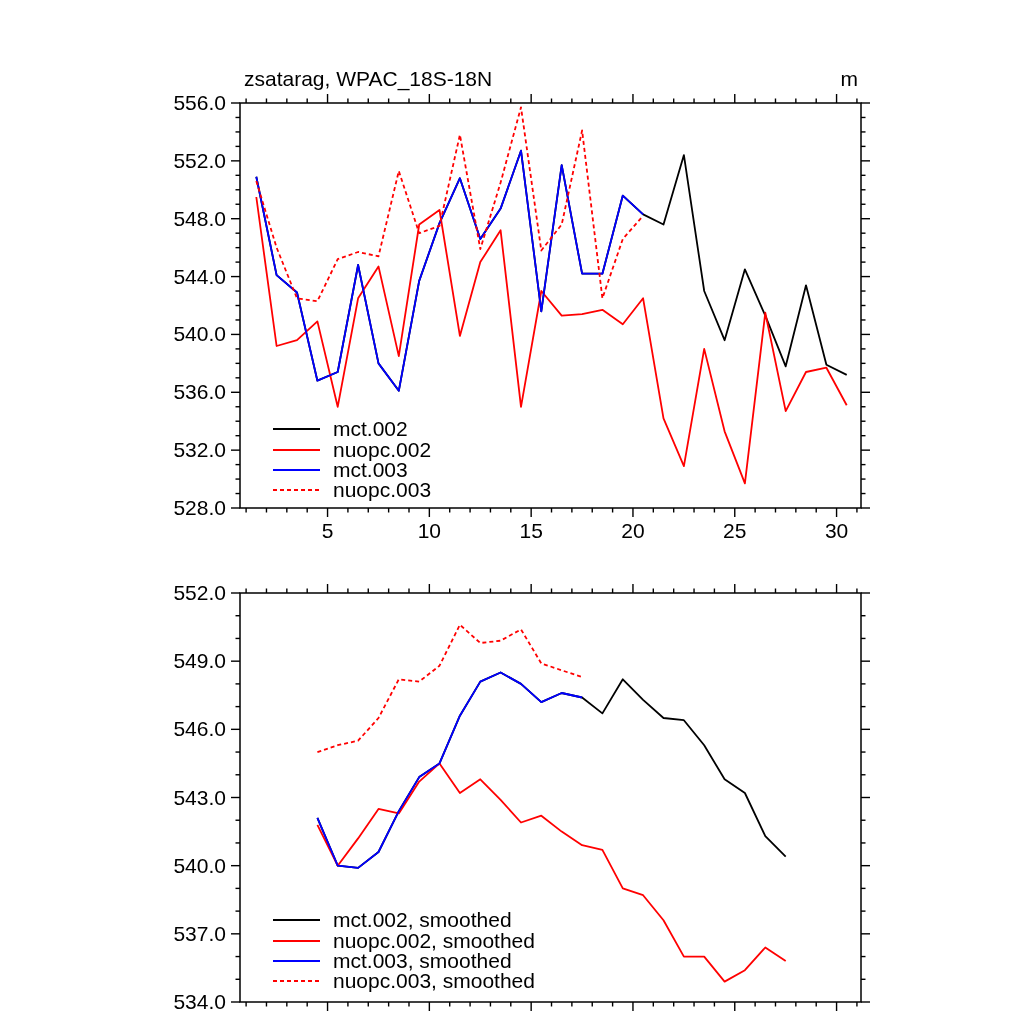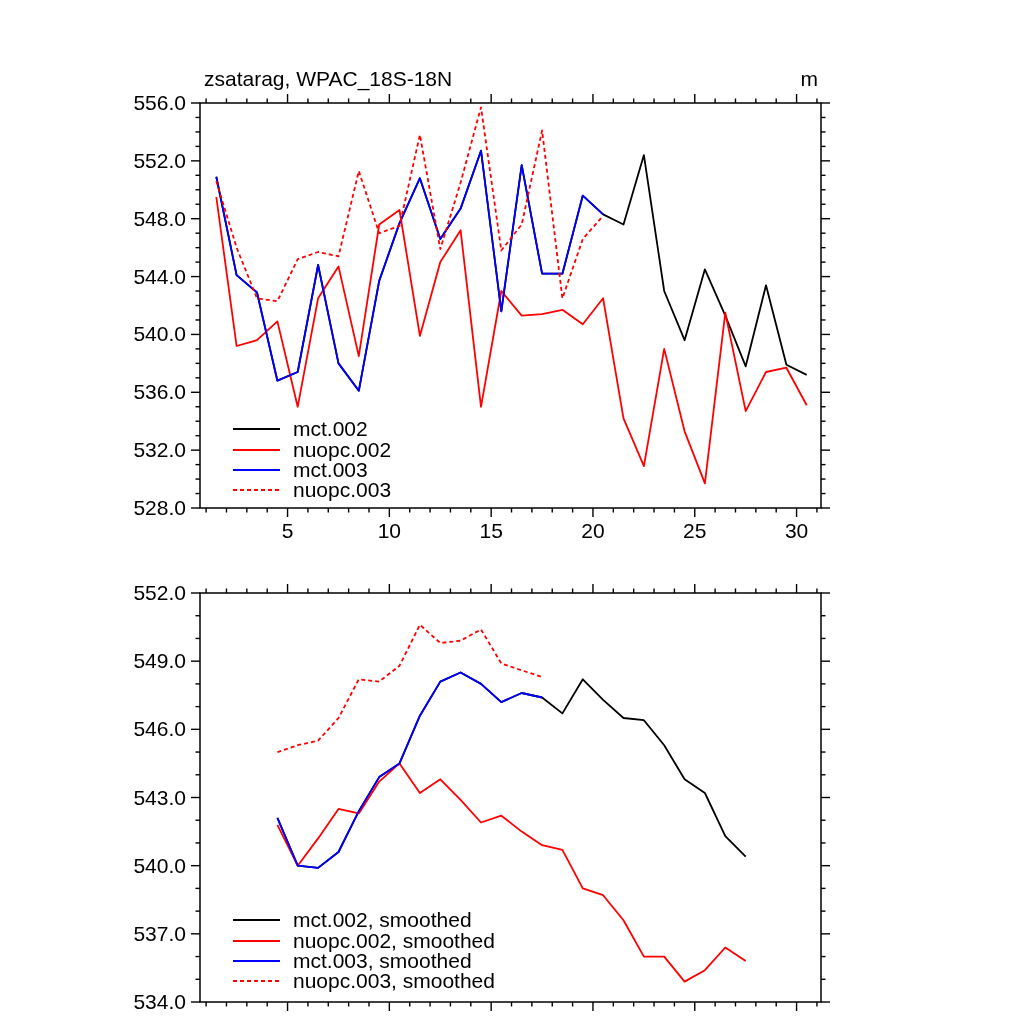--- a/index.html
+++ b/index.html
@@ -1,17 +1,17 @@
 <!DOCTYPE html>
 <html><head>
 <meta charset="utf-8">
 <style>
   html,body{margin:0;padding:0;background:#ffffff;}
   body{font-family:"Liberation Sans", sans-serif;}
-  #stage{width:928px;height:1024px;position:relative;background:#ffffff;overflow:hidden;}
+  #stage{width:928px;height:1024px;position:relative;background:#ffffff;overflow:hidden;margin-left:40px;}
   svg text{font-family:"Liberation Sans", sans-serif;fill:#000000;}
   .title-text{font-size:21px;}
   .unit-text{font-size:21px;}
 </style>
 </head>
 <body>
 
 <div id="stage">
   <svg id="figure" width="1024" height="1024" viewBox="0 0 1024 1024" xmlns="http://www.w3.org/2000/svg">
     <rect x="0" y="0" width="1024" height="1024" fill="#ffffff"></rect>

